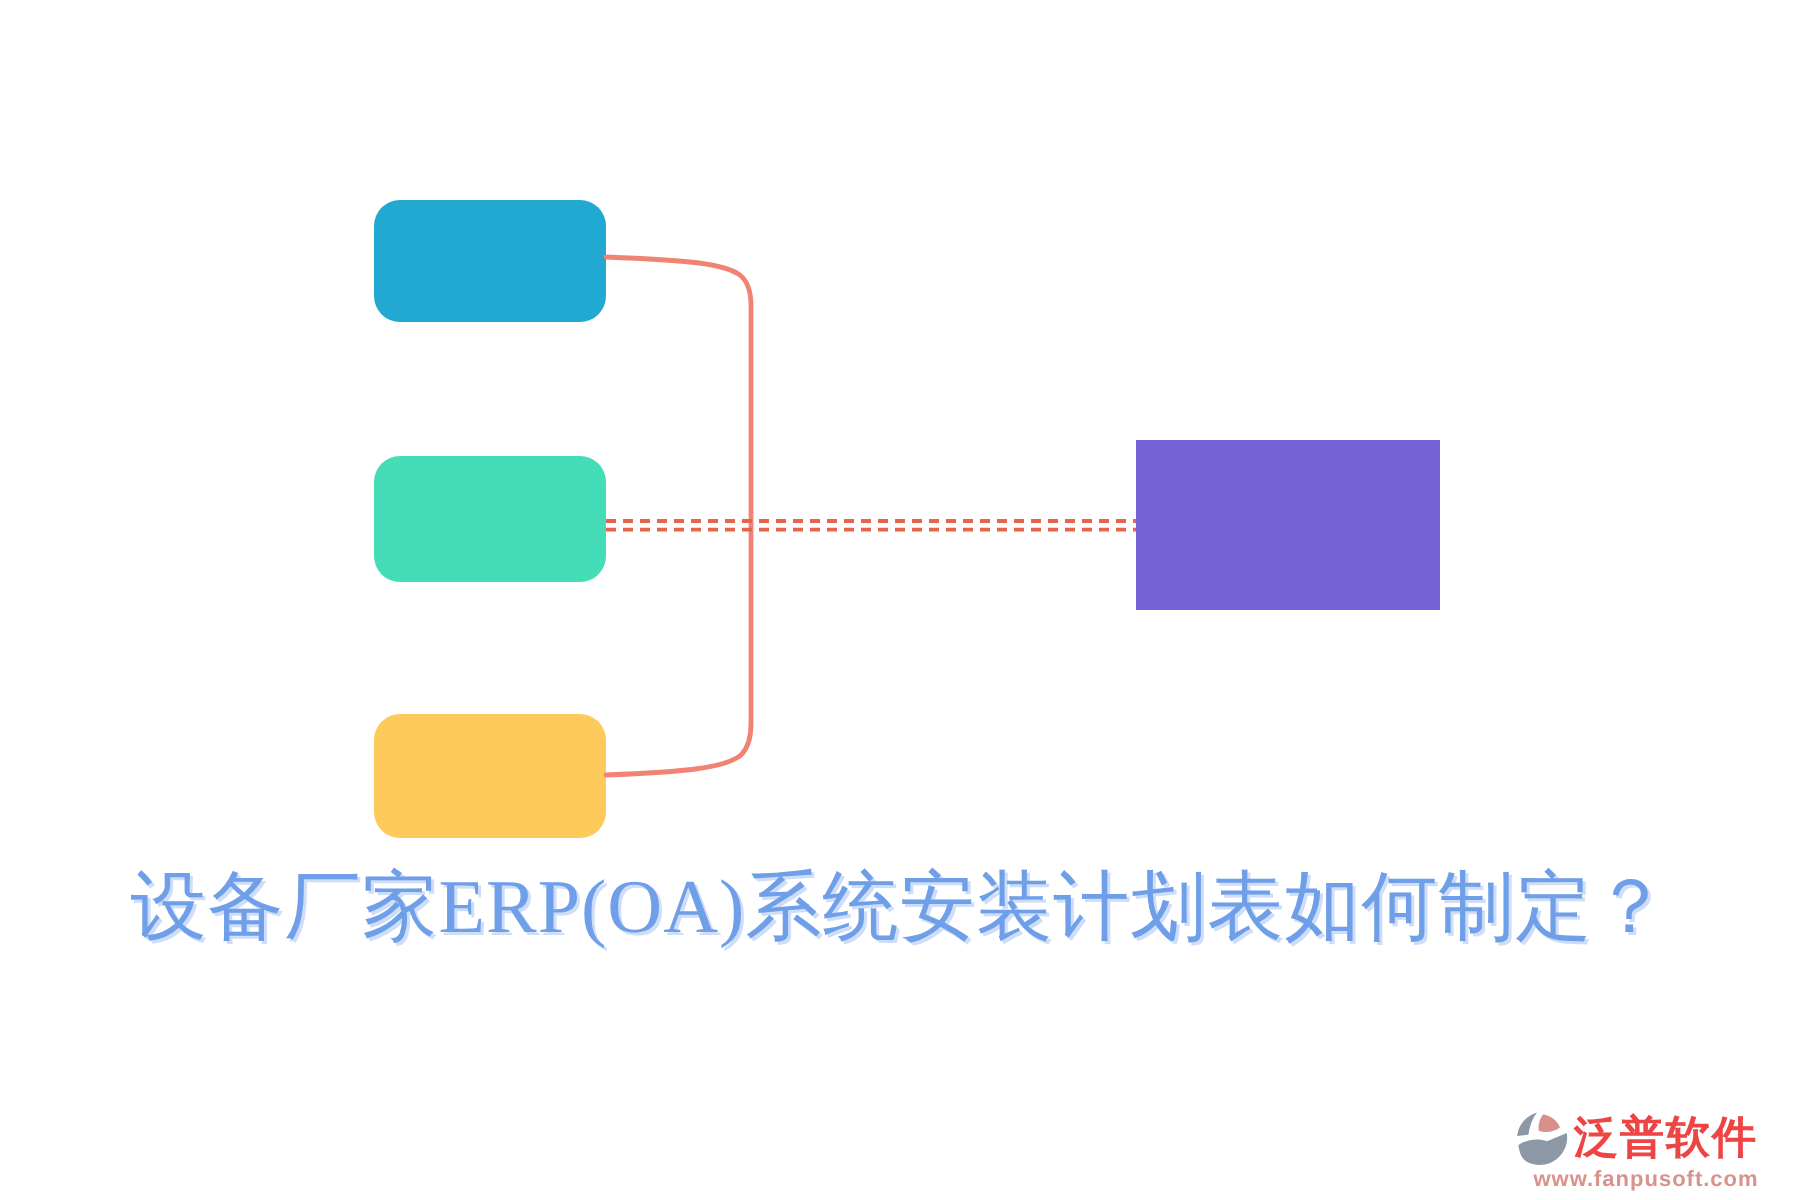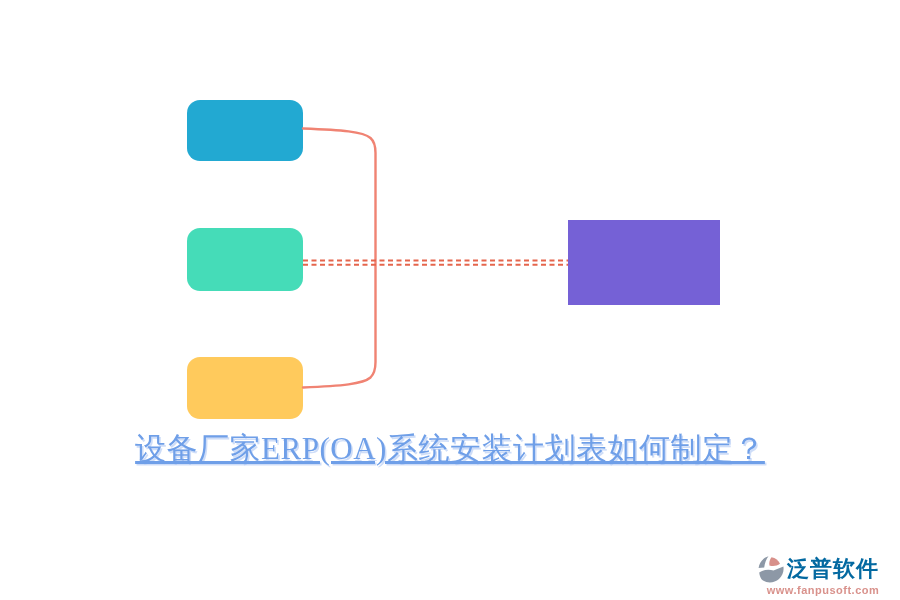--- a/index.html
+++ b/index.html
@@ -29,25 +29,24 @@
     width: 900px; height: 600px;
     pointer-events: none;
   }
   .title {
     position: absolute;
     left: 0;
     top: 428px;
     width: 100%;
     text-align: center;
     font-family: "Liberation Serif", "DejaVu Serif", serif;
-    font-size: 31px;
+    font-size: 38px;
     letter-spacing: 0.5px;
     white-space: nowrap;
     text-shadow: 1.5px 1.5px 0 rgba(165, 193, 243, 0.55);
-    text-decoration: underline;
   }
   .watermark {
     position: absolute;
     right: 12px;
     bottom: 3px;
     width: 130px;
     text-align: center;
   }
   .watermark-row {
     display: flex;
@@ -103,18 +102,18 @@
       <svg width="26" height="28" viewBox="0 0 26 28" xmlns="http://www.w3.org/2000/svg">
 
         <path d="M10.5 1.2 C5 2.8 1.2 7.4 0.6 13 L6.2 12.4 C6.8 7.8 8.2 4.2 10.5 1.2 Z" fill="#8d98a6"></path>
 
         <path d="M13.5 2.2 C17.5 2.8 20.6 5.2 22 8.8 C19 11 14.8 11.6 11.4 10.4 C10.9 7.4 11.8 4.6 13.5 2.2 Z" fill="#d8908a"></path>
 
         <path d="M1.2 17.5 C5.5 14.6 11 14 15.5 15.6 L25.4 11.5
                  C26.2 16 24.6 20.8 21 24 C16.6 27.9 10 28.6 5 25.6
                  C2.8 24.2 1.6 21 1.2 17.5 Z" fill="#8d98a6"></path>
       </svg>
-      <span class="watermark-brand" style="color: #0369a1;">泛普软件</span>
+      <span class="watermark-brand" style="color: #ef4444;">泛普软件</span>
     </div>
     <div class="watermark-url" style="color: rgb(217, 146, 140);">www.fanpusoft.com</div>
   </div>
 
 </div>
 
 </body></html>

